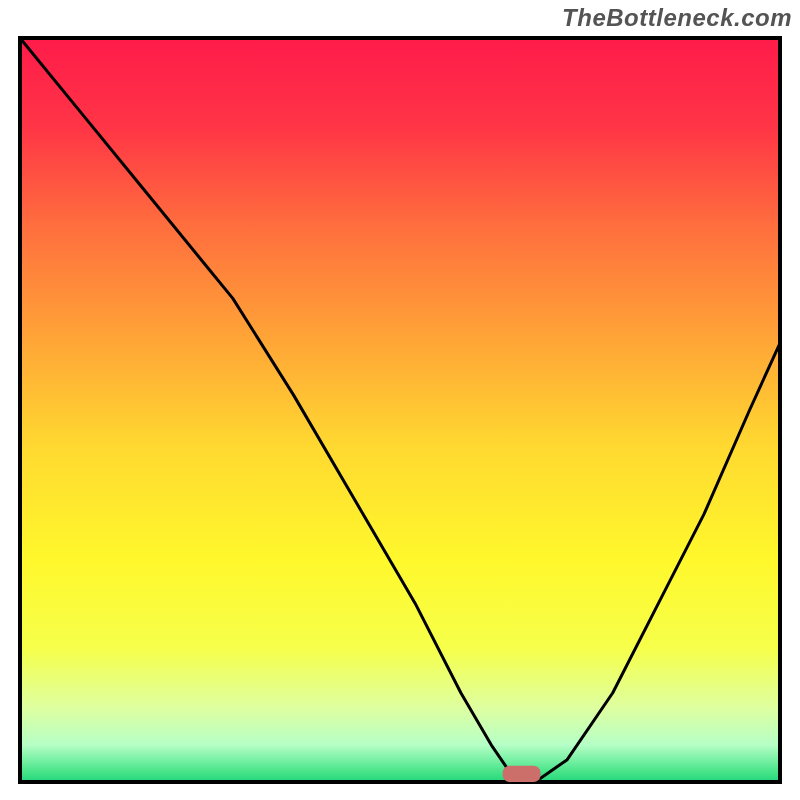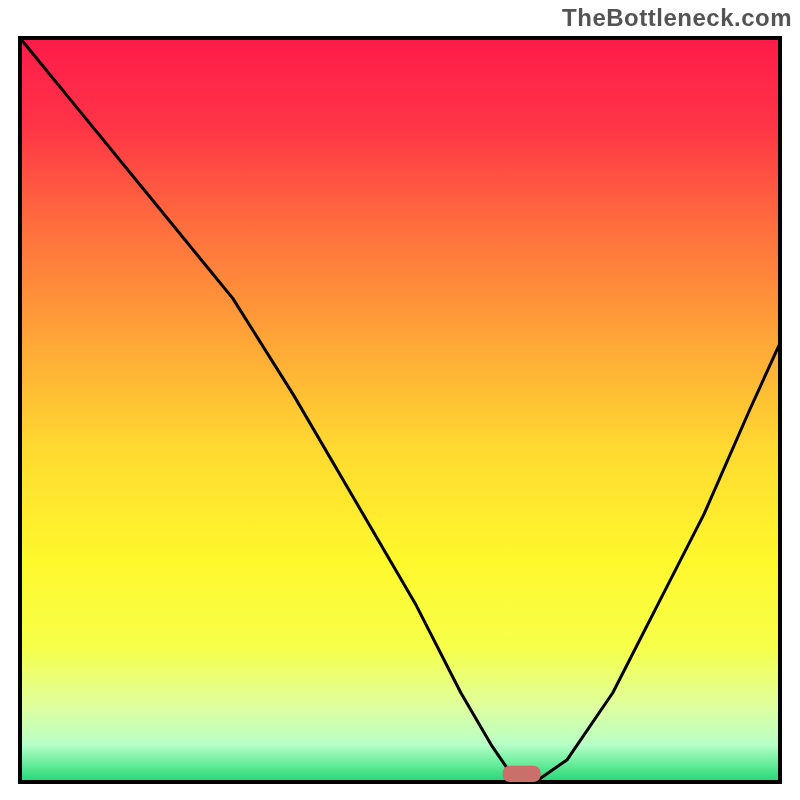--- a/index.html
+++ b/index.html
@@ -7,20 +7,21 @@
     padding: 0;
     width: 800px;
     height: 800px;
     background: #ffffff;
     font-family: Arial, Helvetica, sans-serif;
   }
   .container {
     position: relative;
     width: 800px;
     height: 800px;
+    font-style: italic;
   }
   .watermark {
     position: absolute;
     top: 4px;
     right: 8px;
     font-size: 24px;
     font-weight: 600;
     color: #545454;
     letter-spacing: 0.5px;
     font-family: Arial, Helvetica, sans-serif;

